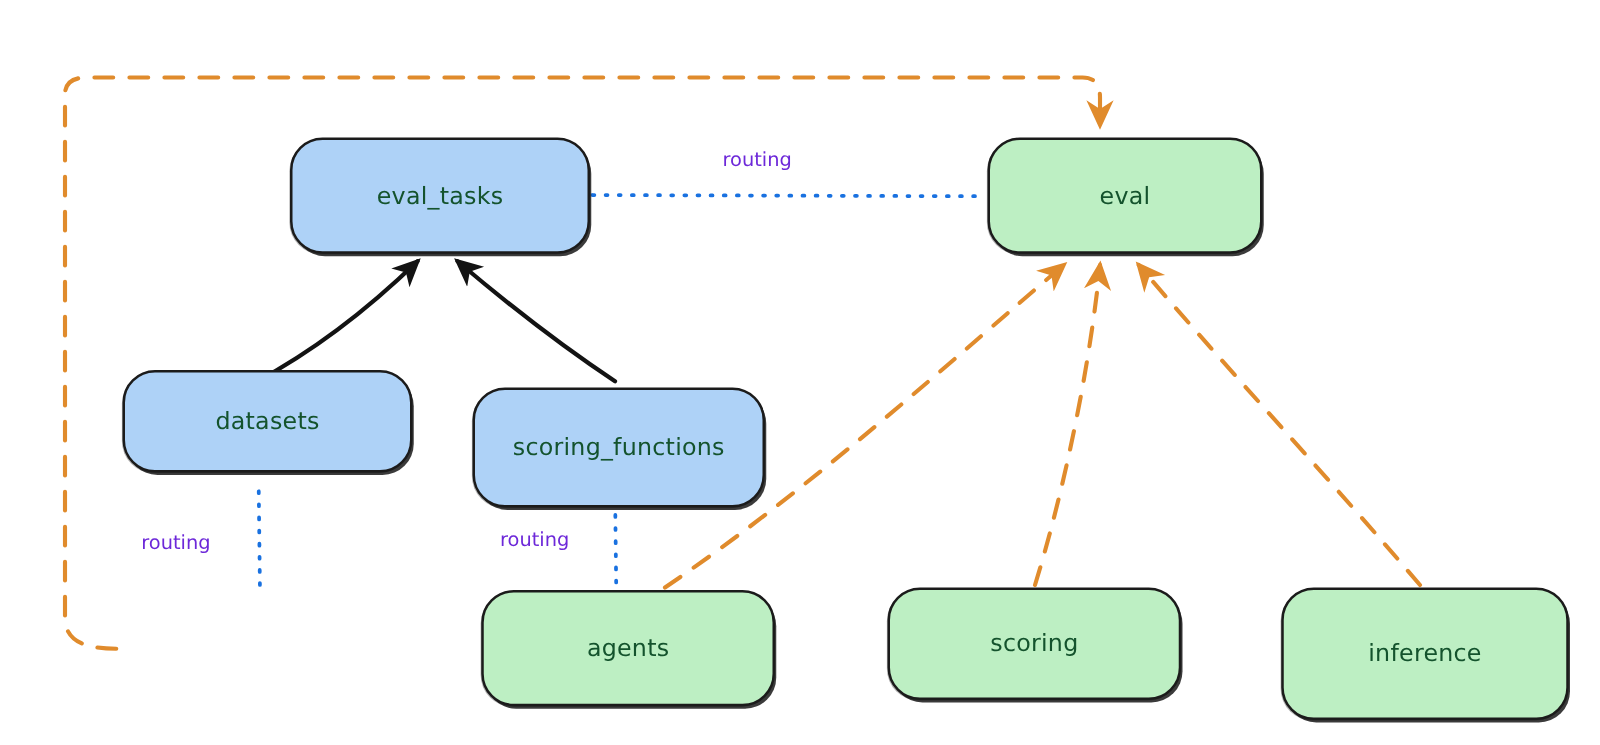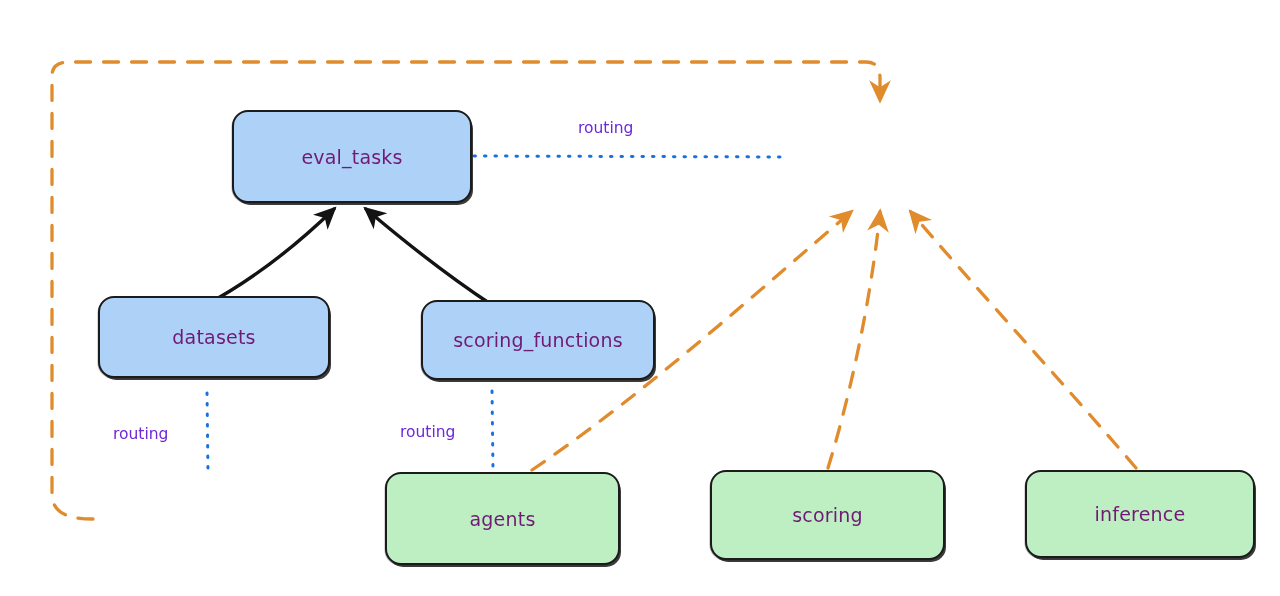--- a/index.html
+++ b/index.html
@@ -28,22 +28,22 @@
     height: 596px;
   }
   .node {
     position: absolute;
     box-sizing: border-box;
     display: flex;
     align-items: center;
     justify-content: center;
     text-align: center;
     border: 2.6px solid #1b1b1b;
-    border-radius: 16px;
-    color: #701a75;
+    border-radius: 26px;
+    color: #14532d;
     font-family: "DejaVu Sans", sans-serif;
     font-size: 19px;
     letter-spacing: 0.2px;
     z-index: 3;
     
     box-shadow: 2px 3px 0 -1px rgba(25,25,25,0.85),
                 -1px 1px 0 -0.5px rgba(25,25,25,0.35);
   }
   .node.blue  { background: #aed2f7; }
   .node.green { background: #bdefc3; }
@@ -109,35 +109,38 @@
   </svg>
 
   <div class="edge-label" style="left:578px; top:119px;">routing</div>
   <div class="edge-label" style="left:113px; top:425px;">routing</div>
   <div class="edge-label" style="left:400px; top:423px;">routing</div>
 
   <div class="node blue" style="left:232px; top:110px; width:240px; height:93px;">
     <span class="node-label">eval_tasks</span>
   </div>
 
+  <div class="node green" style="left:790px; top:110px; width:220px; height:93px;">
+    <span class="node-label">eval</span>
+  </div>
 
   <div class="node blue" style="left:98px; top:296px; width:232px; height:82px;">
     <span class="node-label">datasets</span>
   </div>
 
-  <div class="node blue" style="left:378px; top:300px; width:234px; height:80px;margin-left:43px;">
+  <div class="node blue" style="left:378px; top:310px; width:234px; height:96px;">
     <span class="node-label">scoring_functions</span>
   </div>
 
 
   <div class="node green" style="left:385px; top:472px; width:235px; height:93px;">
     <span class="node-label">agents</span>
   </div>
 
   <div class="node green" style="left:710px; top:470px; width:235px; height:90px;">
     <span class="node-label">scoring</span>
   </div>
 
-  <div class="node green" style="left:1025px; top:470px; width:230px; height:88px;">
+  <div class="node green" style="left:1025px; top:470px; width:230px; height:106px;">
     <span class="node-label">inference</span>
   </div>
 
 </div>
 
 </body></html>

